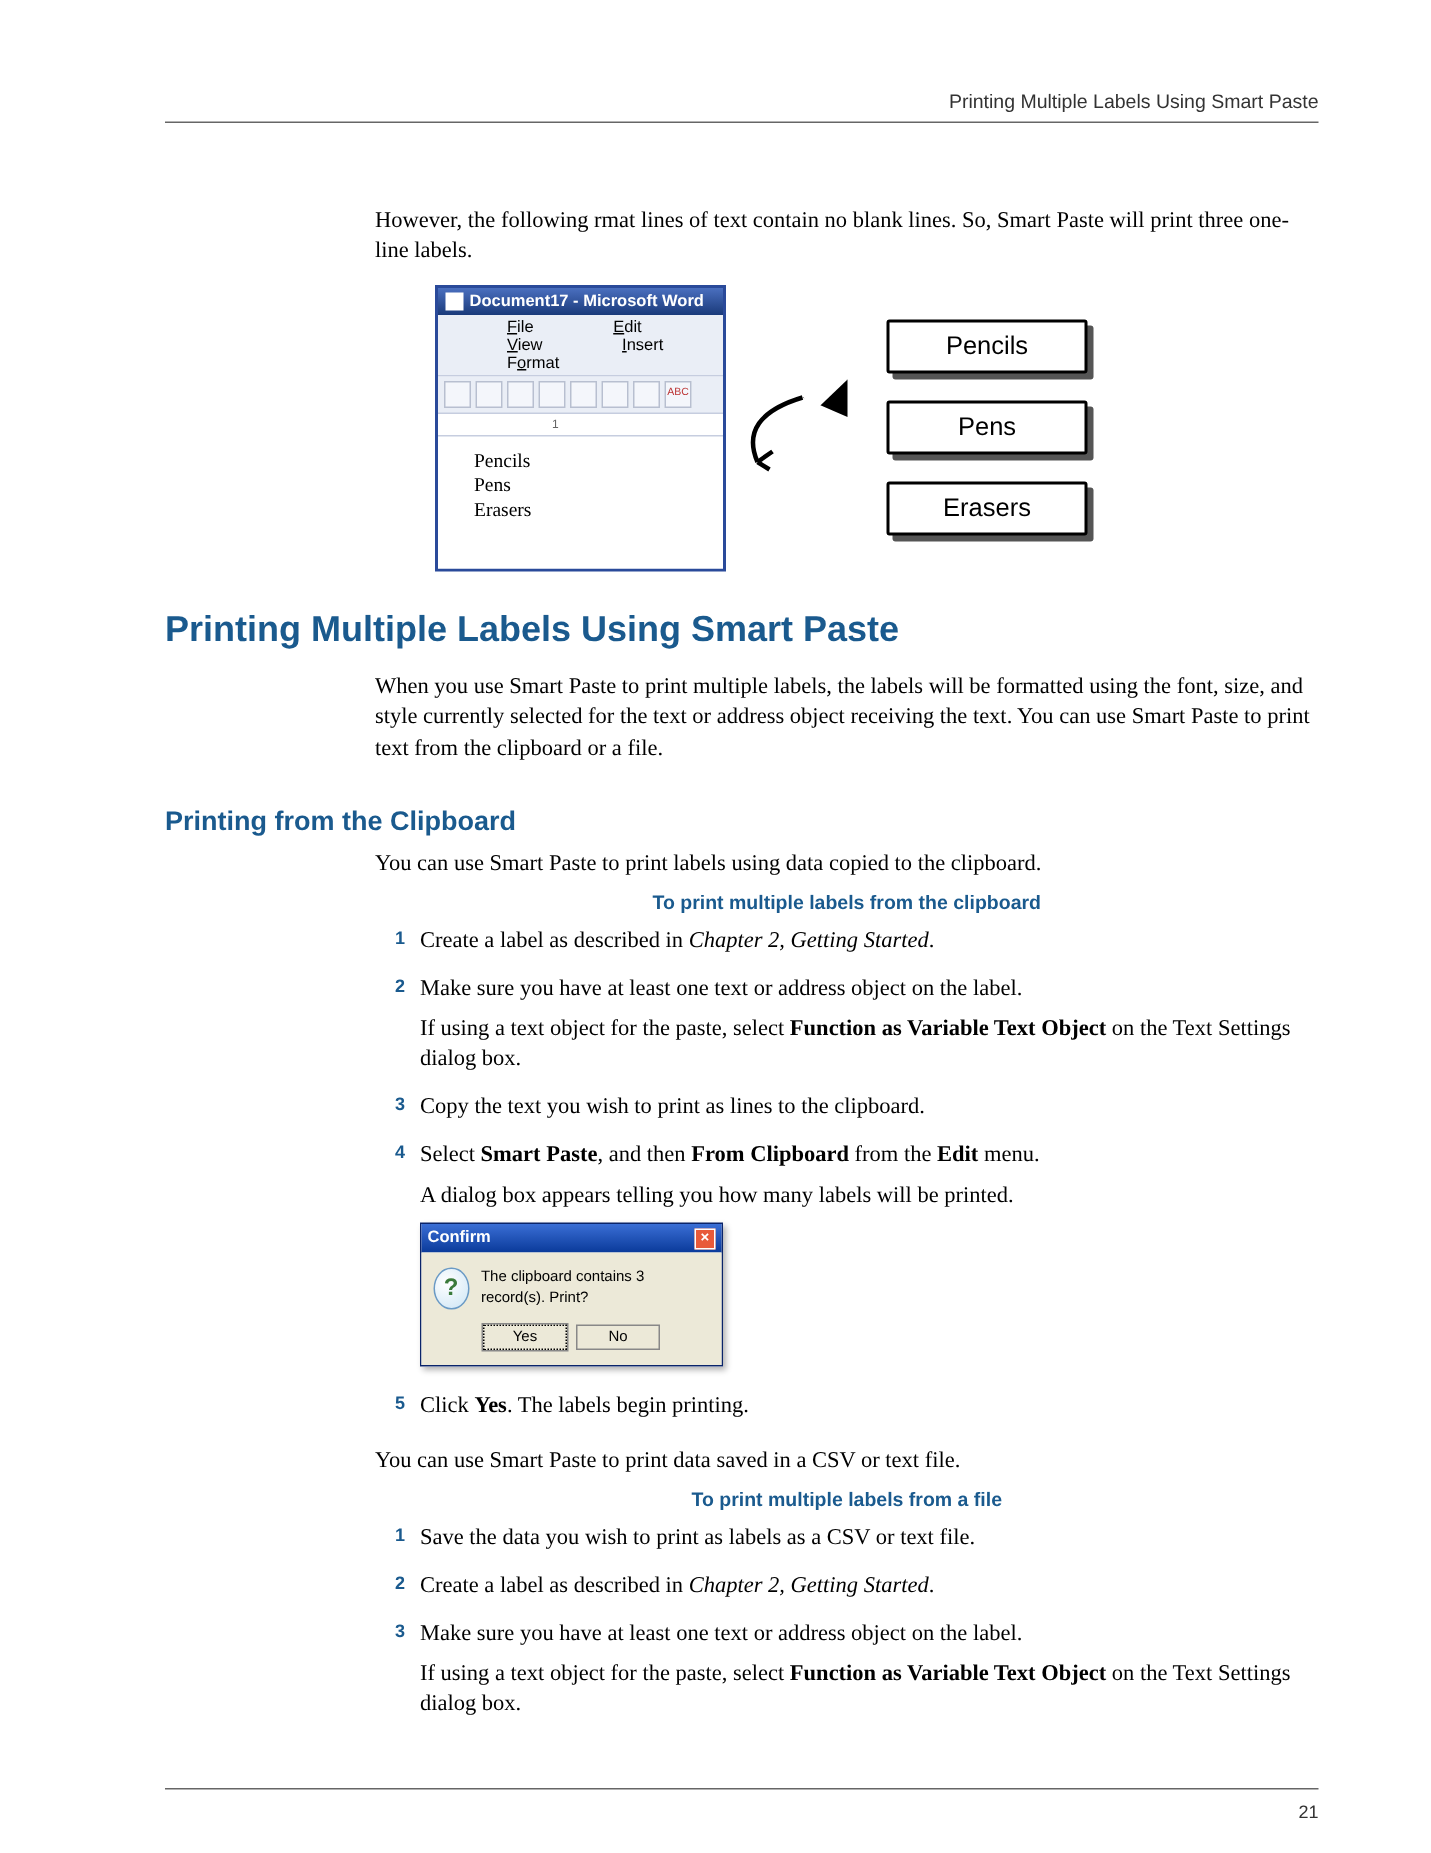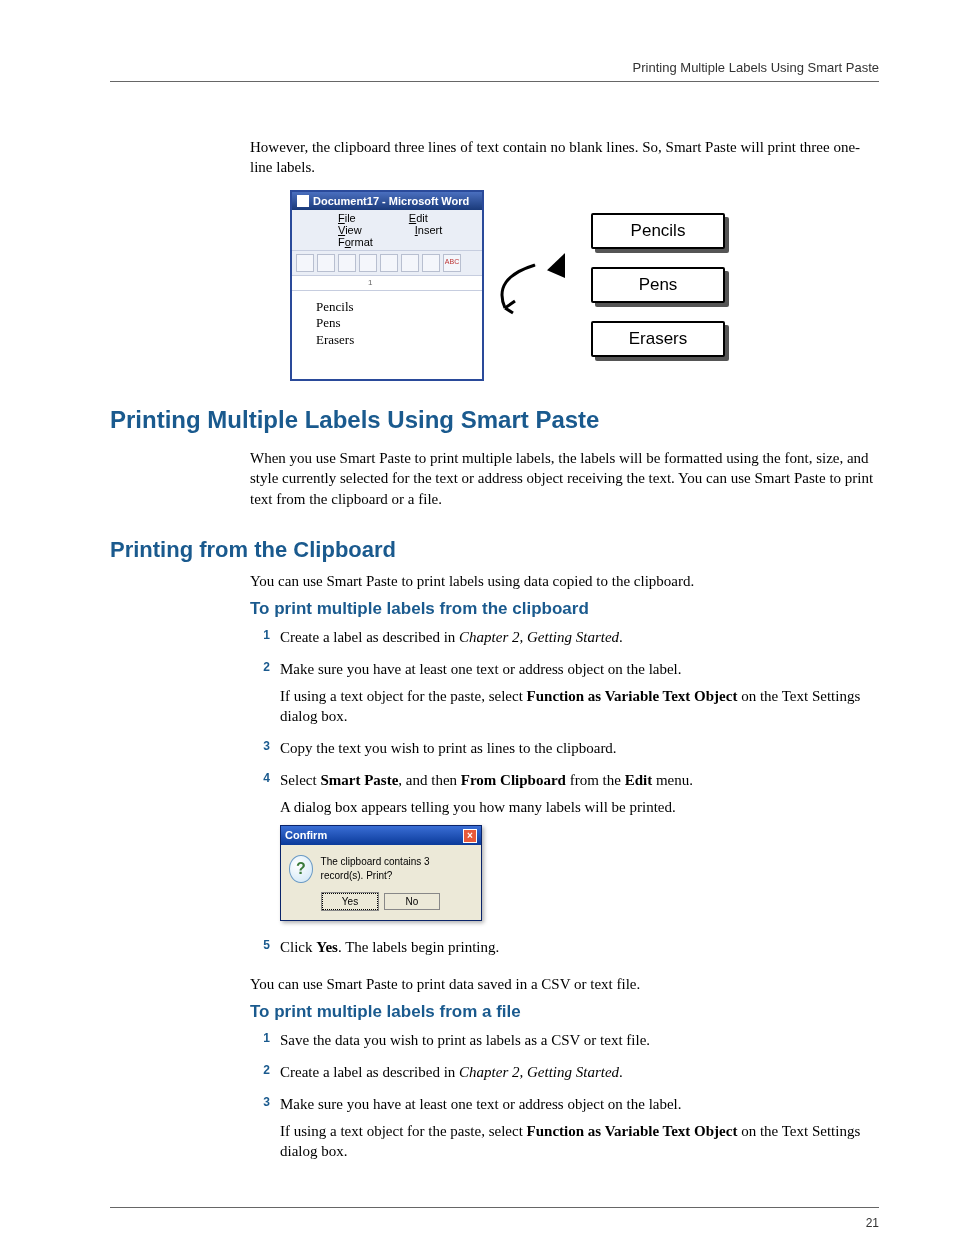--- a/index.html
+++ b/index.html
@@ -133,31 +133,32 @@
     }
     h1.section-title {
       font-family: Verdana, Geneva, sans-serif;
       font-size: 24px;
       font-weight: bold;
       color: #1a5a8e;
       margin: 25px 0 14px 0;
     }
     h2.subsection-title {
       font-family: Verdana, Geneva, sans-serif;
-      font-size: 22px;
+      font-size: 18px;
       font-weight: bold;
       color: #1a5a8e;
       margin: 28px 0 8px 0;
     }
     .proc-title {
       font-family: Verdana, Geneva, sans-serif;
-      font-size: 17px;
+      font-size: 13px;
       font-weight: bold;
       color: #1a5a8e;
       margin: 8px 0 8px 0;
+      text-align: center;
     }
     ol.steps {
       list-style: none;
       padding: 0;
       margin: 0 0 10px 0;
     }
     ol.steps > li {
       display: flex;
       margin-bottom: 6px;
       line-height: 1.35;
@@ -260,21 +261,21 @@
     }
   </style>
 </head>
 <body>
 
 <div class="page">
 
   <div class="header-line">Printing Multiple Labels Using Smart Paste</div>
 
   <div class="body-indent">
-    <p>However, the clipboard three lines of text contain no blank lines. So, Smart Paste will print three one-line labels.</p>
+    <p>However, the following rmat lines of text contain no blank lines. So, Smart Paste will print three one-line labels.</p>
   </div>
 
   <div class="figure-block">
     <div class="word-window">
       <div class="word-titlebar">
         <span class="word-icon"></span>
         <span>Document17 - Microsoft Word</span>
       </div>
       <div class="word-menubar">
         <span><u>F</u>ile</span>

